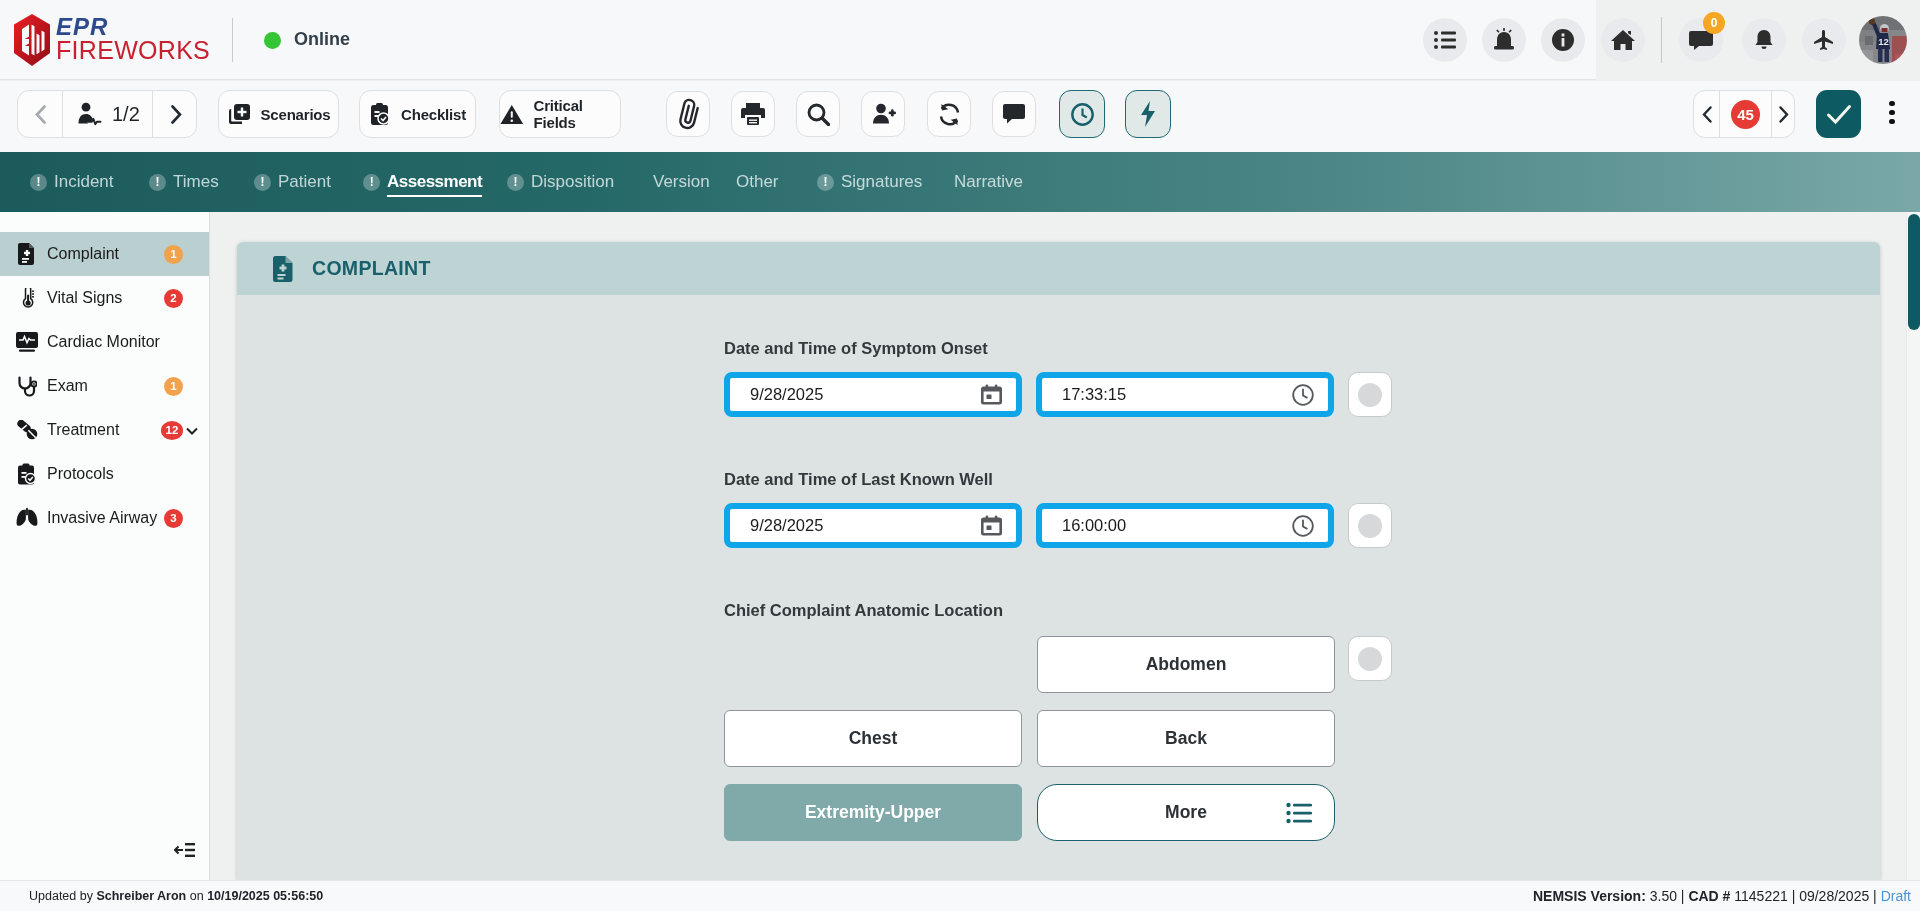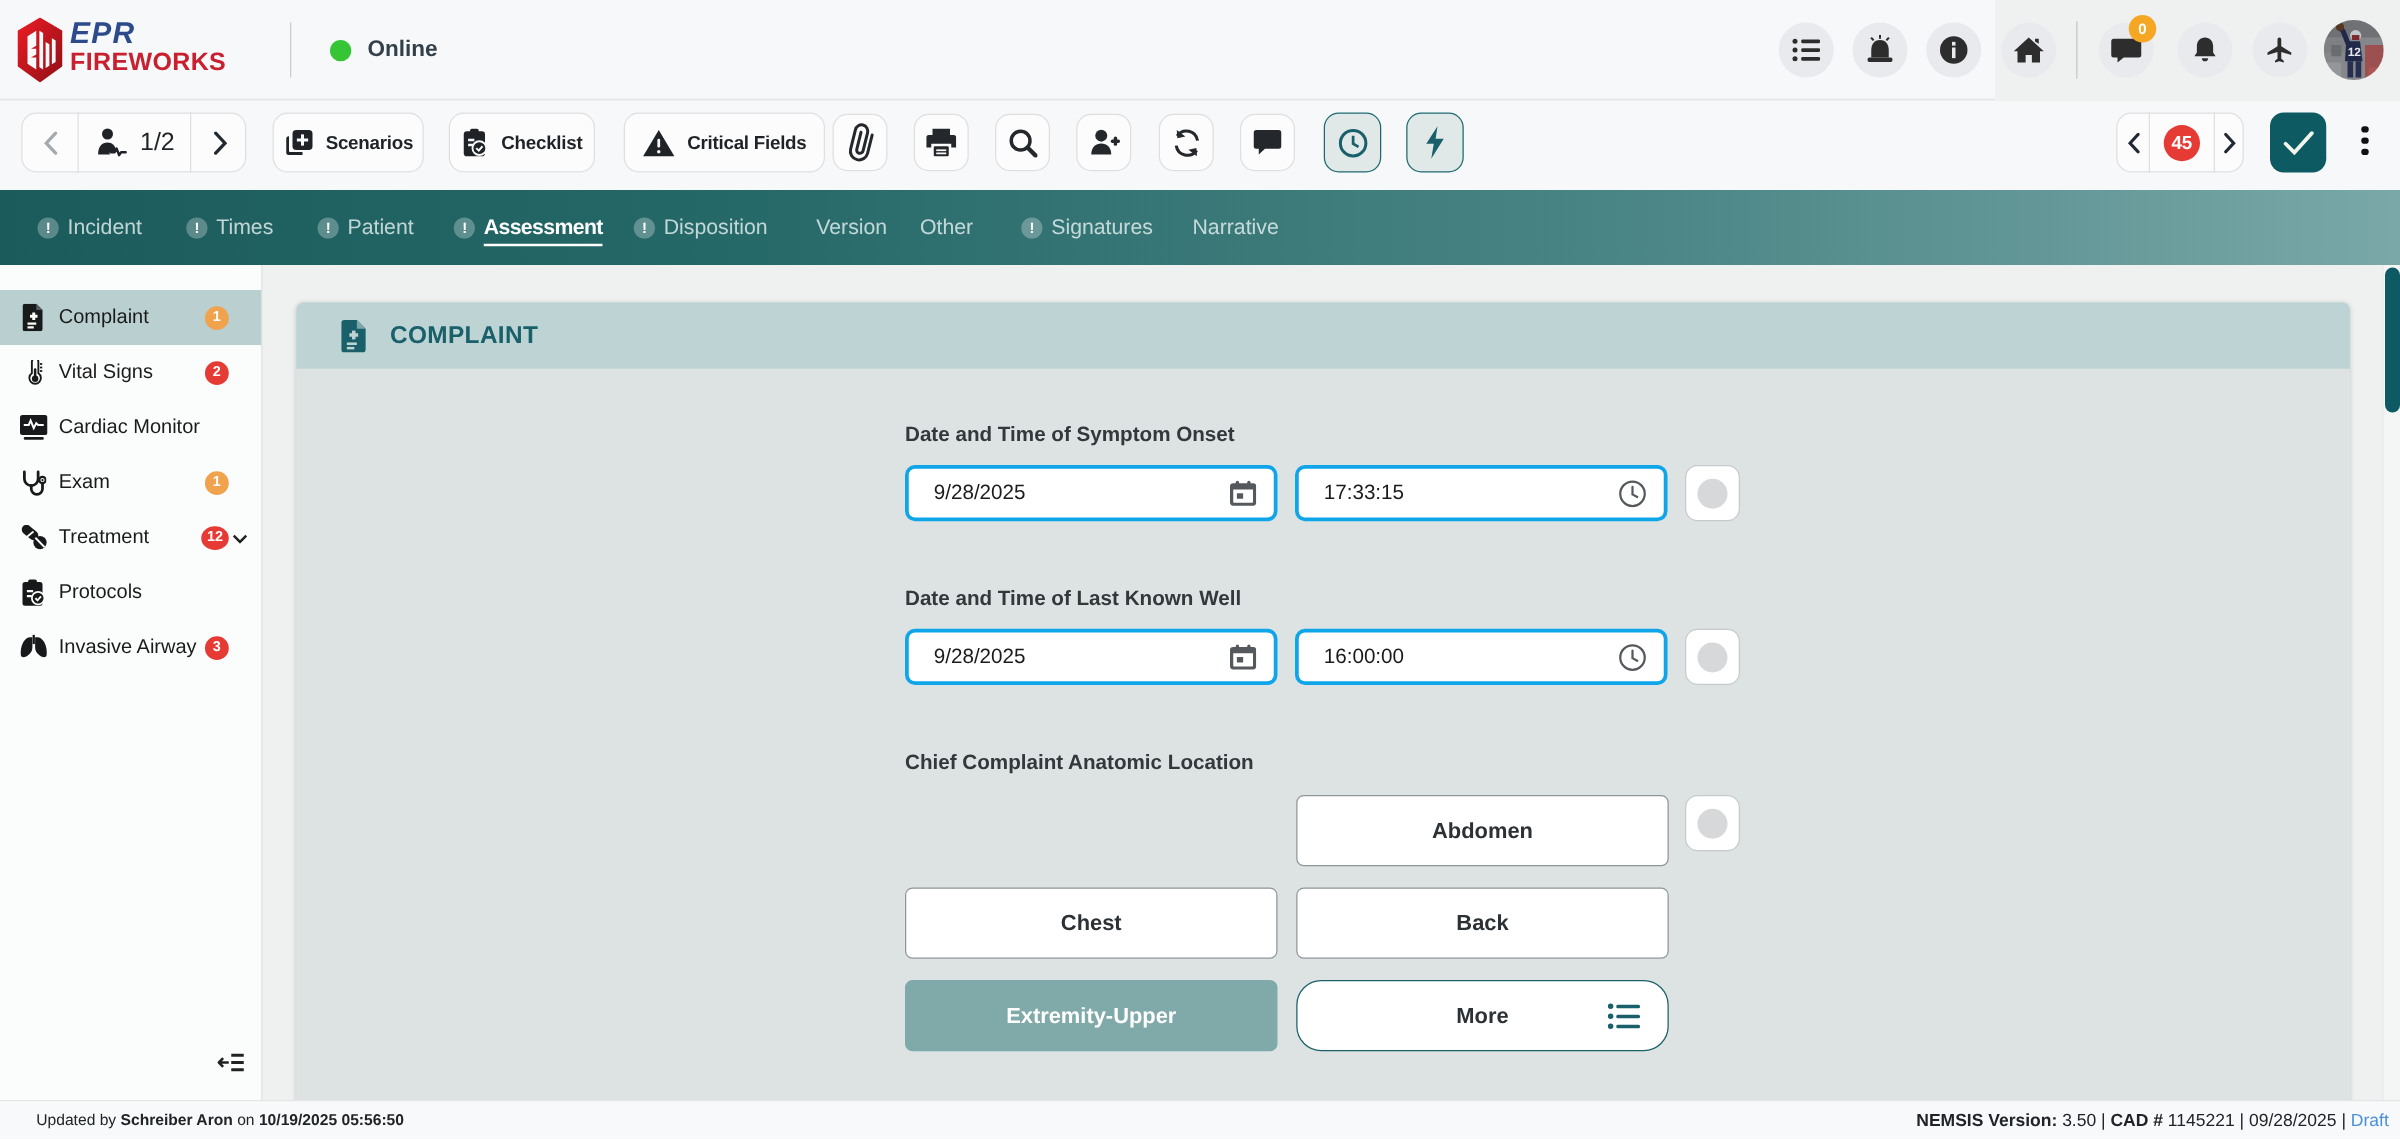--- a/index.html
+++ b/index.html
@@ -3,21 +3,21 @@
 <meta charset="utf-8">
 <style>
 * { margin:0; padding:0; box-sizing:border-box; }
 html,body { width:1920px; height:911px; overflow:hidden; font-family:"Liberation Sans", sans-serif; background:#eff1f1; }
 
 
 #topbar { position:absolute; left:0; top:0; width:1596px; height:80px; background:#f7f8f9; border-bottom:1px solid #e2e4e6; z-index:5; }
 #logo { position:absolute; left:16px; top:13px; }
 #logotext { position:absolute; left:56px; top:16px; }
 #eprtxt { font-style:italic; font-weight:bold; font-size:24px; color:#2c4a8c; letter-spacing:1px; line-height:22px;}
-#fwtxt { font-weight:bold; font-size:20px; color:#c8202f; letter-spacing:0.3px; line-height:25px;}
+#fwtxt { font-weight:normal; font-size:25px; color:#c8202f; letter-spacing:0.3px; line-height:25px;}
 .vdiv { position:absolute; width:1px; background:#c9cccf; }
 #dot { position:absolute; left:264px; top:32px; width:17px; height:17px; border-radius:50%; background:#35c535; }
 #online { position:absolute; left:294px; top:29px; font-size:18px; font-weight:bold; color:#33404a; }
 .cicon { position:absolute; top:18px; width:44px; height:44px; border-radius:50%; background:#e8eaed; display:flex; align-items:center; justify-content:center; }
 .cicon svg { display:block; }
 #avatar { position:absolute; left:1859px; top:16px; width:48px; height:48px; border-radius:50%; overflow:hidden; }
 #chatbadge { position:absolute; left:1703px; top:12px; width:22px; height:22px; border-radius:50%; background:#f5a623; color:#fff; font-size:12px; font-weight:bold; display:flex; align-items:center; justify-content:center; z-index:6; }
 
 
 #toolbar { position:absolute; left:0; top:81px; width:1920px; height:71px; background:#f7f8f9; }
@@ -46,21 +46,21 @@
 .badge.orange { background:#f0a24c; }
 .badge.red { background:#e63a35; }
 #collapse { position:absolute; left:174px; top:630px; }
 
 #content { position:absolute; left:210px; top:0; width:1696px; height:668px; }
 #card { position:absolute; left:27px; top:30px; width:1643px; height:638px; background:#dde3e3; border-radius:6px 6px 0 0; box-shadow:0 1px 4px rgba(0,0,0,0.18); }
 #cardhead { position:absolute; left:0; top:0; width:1643px; height:53px; background:#bed3d3; border-radius:6px 6px 0 0; display:flex; align-items:center; }
 #cardtitle { font-size:19.5px; font-weight:bold; color:#1a606b; letter-spacing:0.3px; margin-left:19px; }
 
 .flabel { position:absolute; font-size:16.5px; font-weight:bold; color:#33383c; }
-.finput { position:absolute; width:298px; height:45px; background:#fff; border:3px solid #0ea5e9; border-radius:8px; display:flex; align-items:center; font-size:16.5px; color:#1b1b1b; }
+.finput { position:absolute; width:298px; height:45px; background:#fff; border:6px solid #0ea5e9; border-radius:8px; display:flex; align-items:center; font-size:16.5px; color:#1b1b1b; }
 .finput .val { margin-left:20px; flex:1; }
 .finput svg { margin-right:14px; }
 .circbtn { position:absolute; width:44px; height:45px; background:#fff; border:1px solid #c7cacc; border-radius:10px; display:flex; align-items:center; justify-content:center; }
 .circbtn i { width:24px; height:24px; border-radius:50%; background:#d6d8d9; }
 .locbtn { position:absolute; width:298px; height:57px; background:#fff; border:1px solid #8f959a; border-radius:6px; display:flex; align-items:center; justify-content:center; font-size:17.5px; font-weight:bold; color:#2c3136; }
 .locbtn.sel { background:#80a9a9; border:1px solid #80a9a9; color:#fff; }
 .locbtn.more { border:1.5px solid #1b606a; }
 .locbtn.more svg { position:absolute; right:22px; }
 
 
@@ -198,21 +198,21 @@
     <svg width="22" height="24" viewBox="0 0 22 24" fill="#1f2327">
         <rect x="2" y="3" width="17" height="20" rx="2.5"></rect>
         <rect x="7" y="1" width="7" height="5" rx="1.5"></rect>
         <rect x="5.5" y="9" width="5" height="2" fill="#f7f8f9"></rect>
         <rect x="5.5" y="13" width="4" height="2" fill="#f7f8f9"></rect>
         <circle cx="14.5" cy="16.5" r="5.5" fill="#1f2327" stroke="#f7f8f9" stroke-width="1.5"></circle>
         <path d="M12 16.5 l2 2 3 -3.5" stroke="#f7f8f9" stroke-width="1.6" fill="none"></path>
       </svg>
     <span>Checklist</span>
   </div>
-  <div class="tbtn" style="left:499px; width:161px;">
+  <div class="tbtn" style="left:499px; width:122px;">
     <svg width="26" height="23" viewBox="0 0 26 23" fill="#1f2327">
         <path d="M13 1 L25.5 22 L0.5 22 Z"></path>
         <rect x="11.9" y="8" width="2.2" height="7" rx="1" fill="#f7f8f9"></rect>
         <circle cx="13" cy="18.3" r="1.4" fill="#f7f8f9"></circle>
       </svg>
     <span>Critical Fields</span>
   </div>
   <div class="sq" style="left:666px;">
       <svg width="27" height="32" viewBox="0 0 27 32">
         <path d="M21 8 l0 15 a7 7 0 0 1 -14 0 l0 -16 a5 5 0 0 1 10 0 l0 15 a2.6 2.6 0 0 1 -5.2 0 l0 -14" stroke="#24282c" stroke-width="2.4" fill="none" stroke-linecap="round" transform="rotate(14 13.5 16)"></path>

